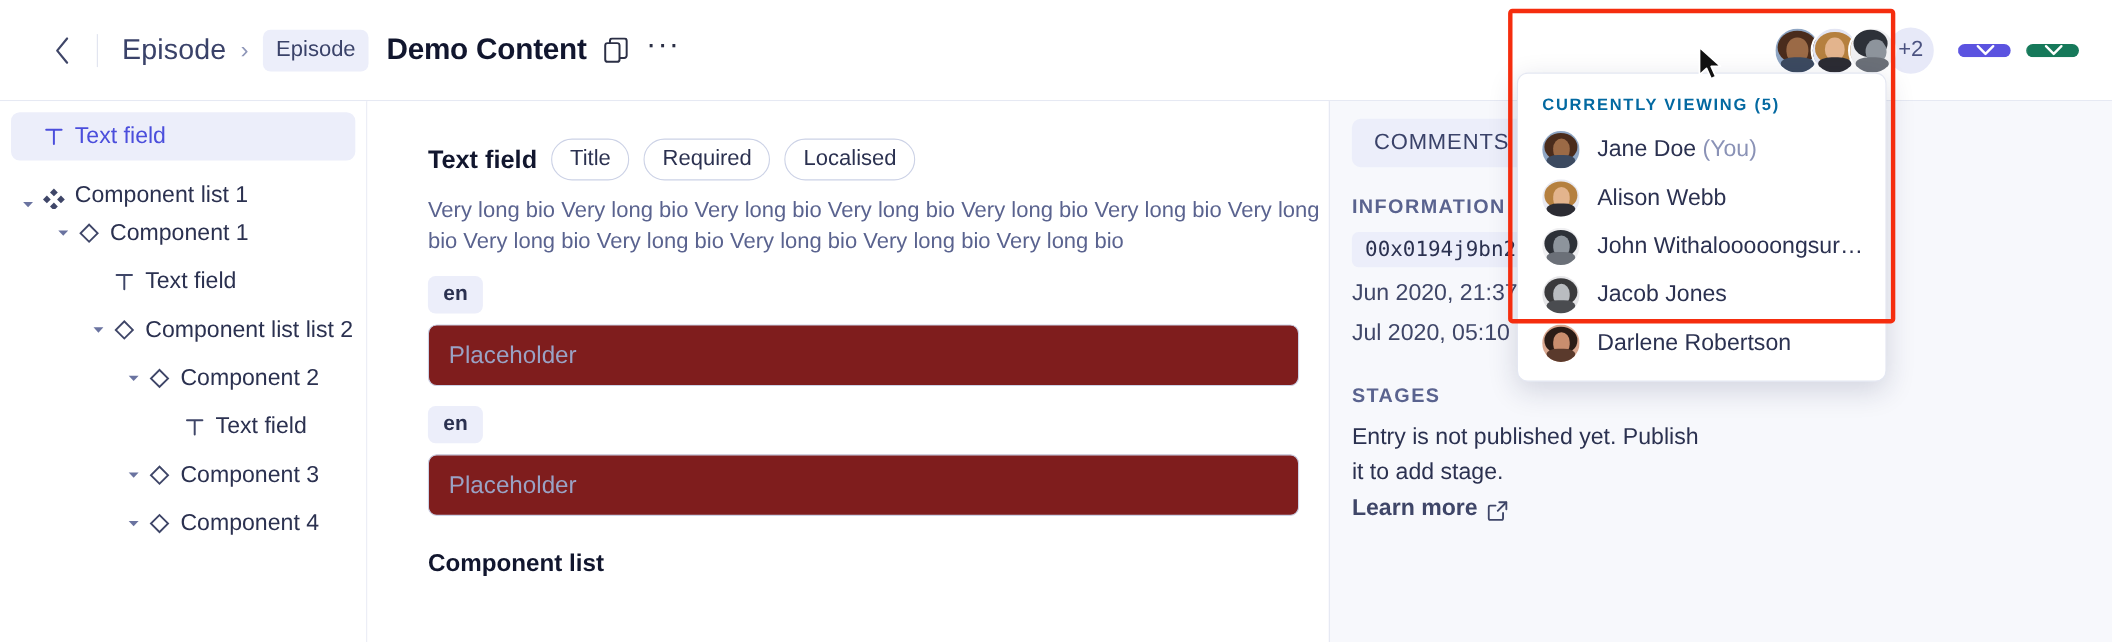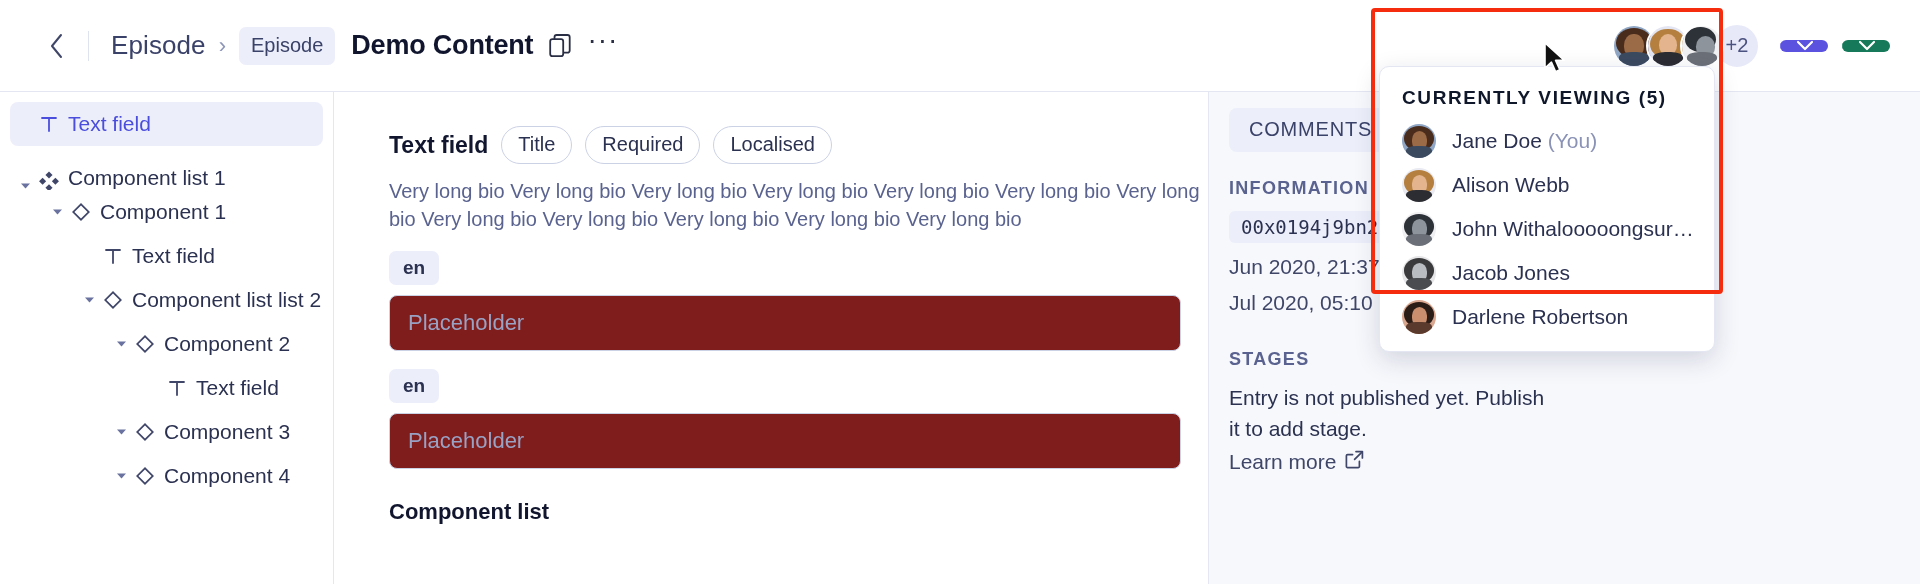--- a/index.html
+++ b/index.html
@@ -189,39 +189,39 @@
     font-size: 19px; border-radius: 6px; padding: 5px 12px;
   }
   .person-icon { margin-left: 12px; opacity: .55; display:flex; }
   .rp-body {
     margin: 12px 20px 0 20px;
     font-size: 21px; line-height: 31px; color: #2b3150;
     width: 330px;
   }
   .learn-more {
     margin: 6px 0 0 20px;
-    display: inline-flex; align-items: flex-start;
-    font-size: 21px; color: #3f4668; cursor: pointer;
+    display: inline-flex; align-items: flex-end;
+    font-size: 21px; color: #3f4668; cursor: pointer; font-weight: bold;
   }
   .learn-more svg { margin-left: 9px; }
 
   
   .cv-panel {
     position: absolute;
     top: 66px; left: 1379px;
     width: 336px;
     background: #ffffff;
     border: 1px solid #e4e7f2;
     border-radius: 10px;
     box-shadow: 0 8px 26px rgba(25,32,72,.16);
     padding: 14px 0 12px 0;
     z-index: 40;
   }
   .cv-title {
-    font-size: 19px; letter-spacing: 1.6px; color: #0f172a;
+    font-size: 15px; letter-spacing: 1.6px; color: #0369a1;
     font-weight: bold; padding: 6px 0 10px 22px;
   }
   .cv-item {
     display: flex; align-items: center;
     height: 44px; padding-left: 22px;
     cursor: pointer;
   }
   .cv-av {
     width: 34px; height: 34px; border-radius: 50%;
     background-size: cover; background-position: center;

